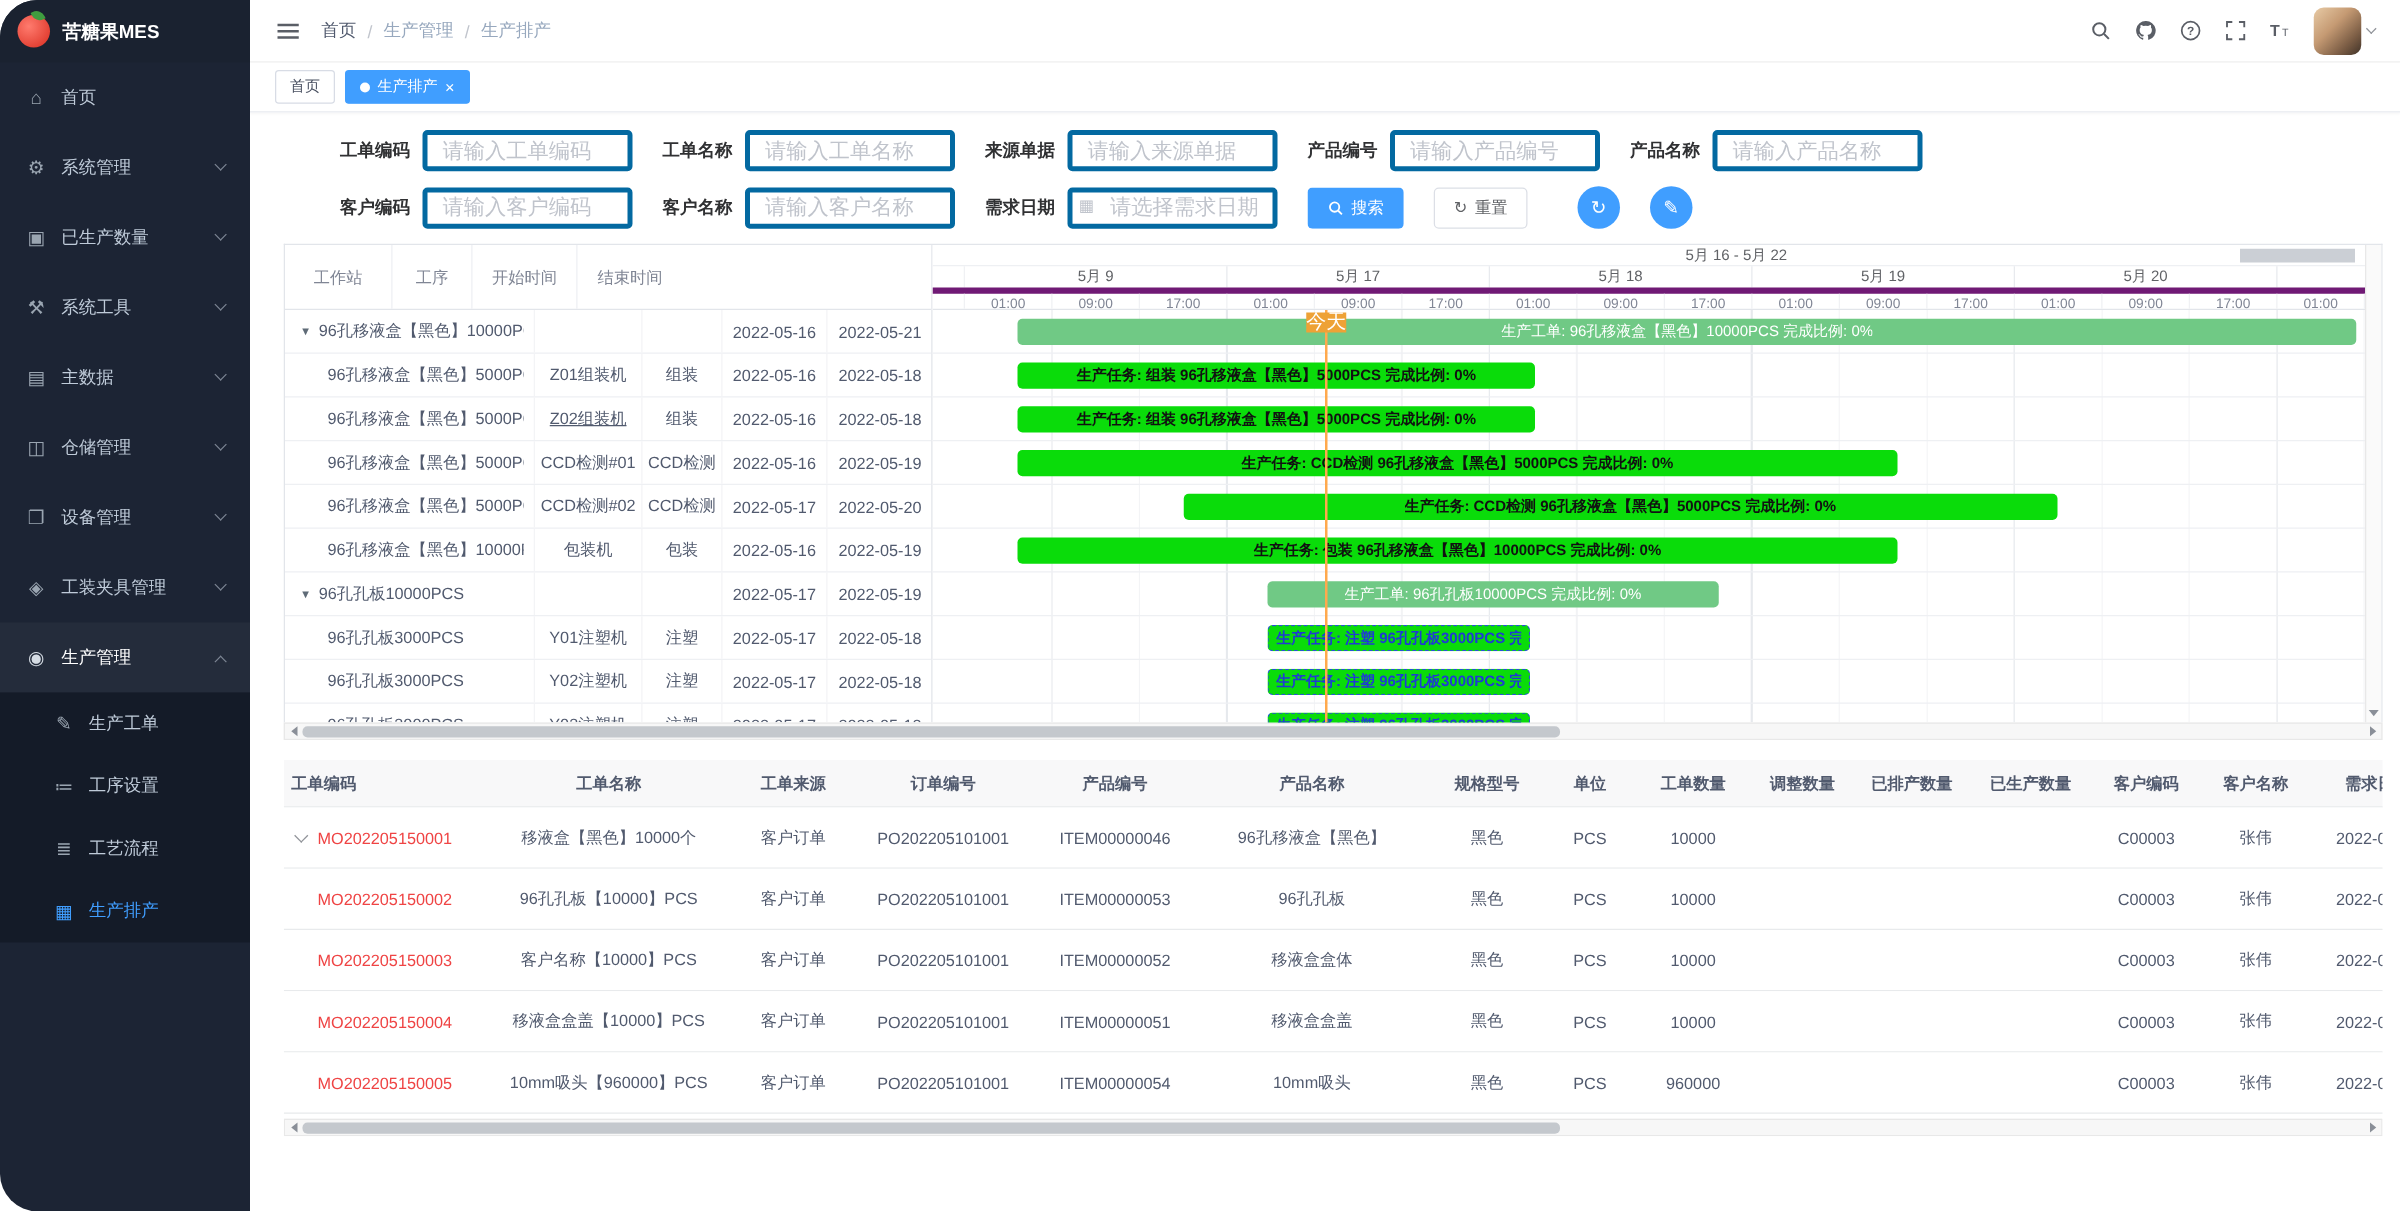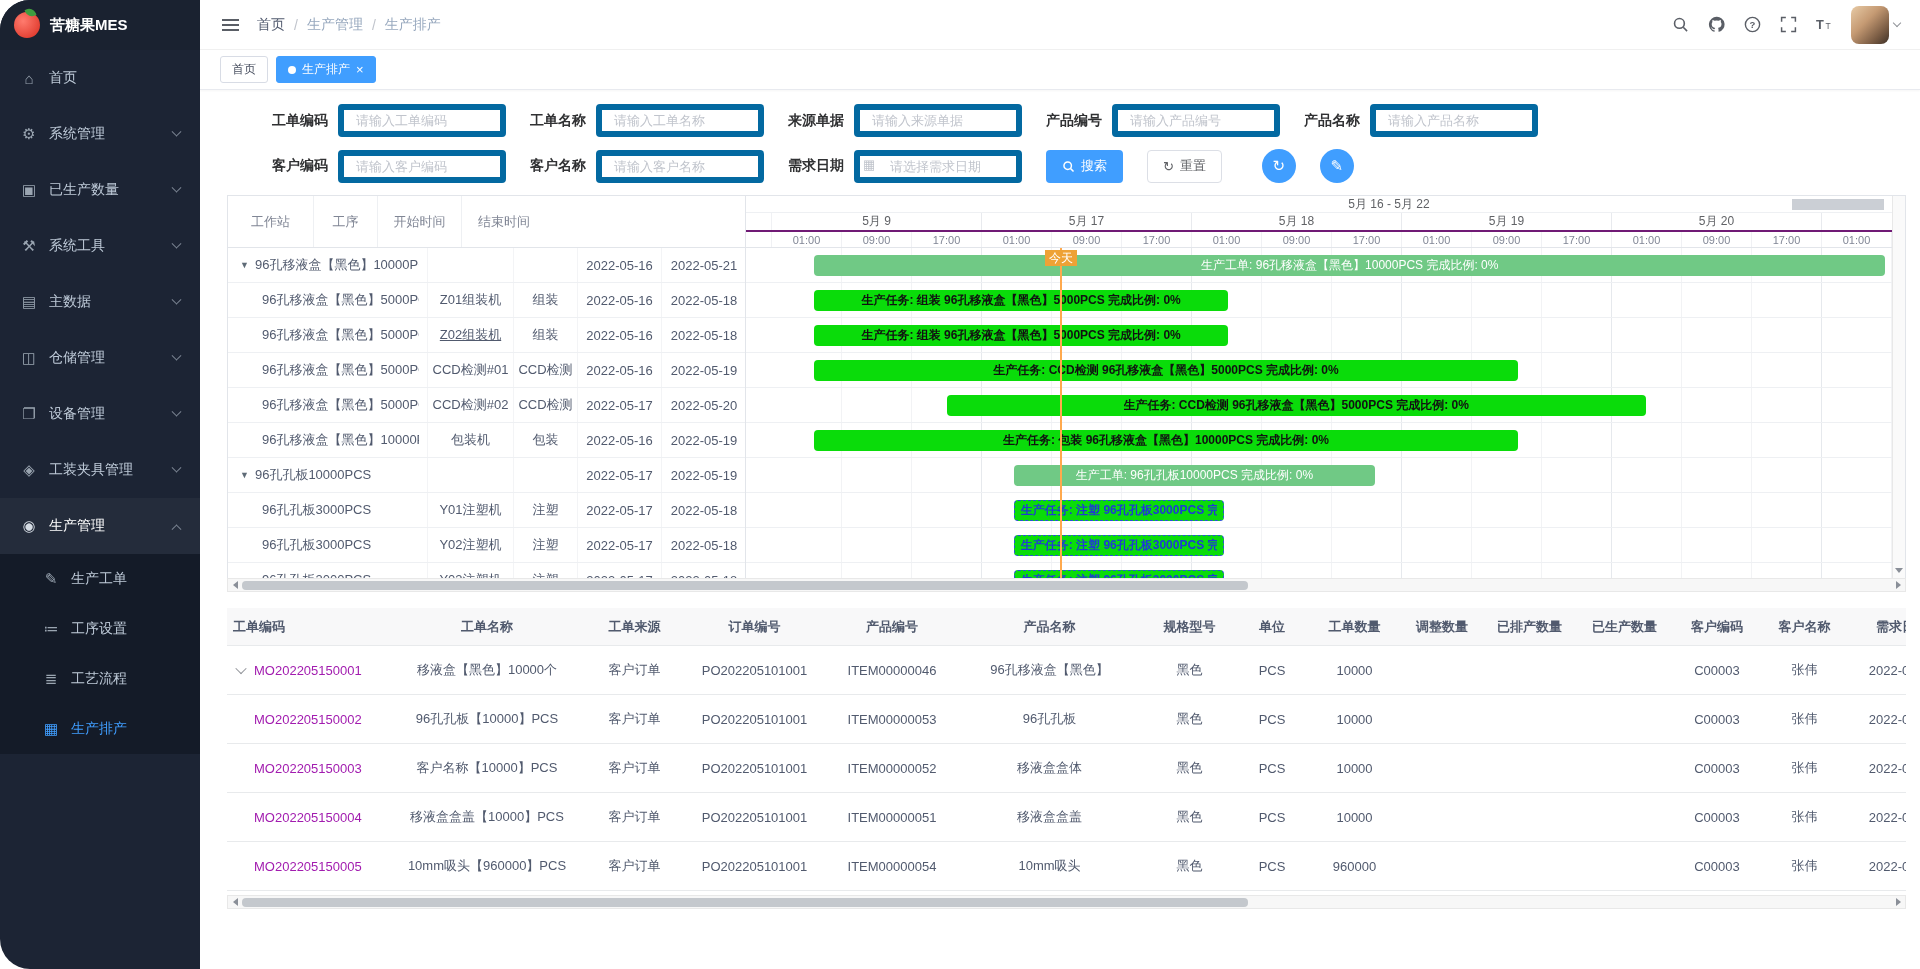--- a/index.html
+++ b/index.html
@@ -52,21 +52,21 @@
   .tab-close { font-size:13px; line-height:1; }
 
   .content { flex:1; overflow:hidden; padding:14px 14px 0 27px; }
 
   
   .filters { margin-left:45px; }
   .filter-row { display:flex; align-items:center; gap:24px; margin-bottom:12px; flex-wrap:nowrap; }
   .filter-field { display:flex; align-items:center; gap:10px; }
   .filter-label { font-size:14px; font-weight:bold; color:#303133; white-space:nowrap; }
   .input-wrap { position:relative; }
-  .filter-input { width:168px; height:33px; border:6px solid #0369a1; border-radius:4px; padding:0 12px; font-size:13px; color:#606266; outline:none; font-family:inherit; }
+  .filter-input { width:168px; height:33px; border:4px solid #0369a1; border-radius:4px; padding:0 12px; font-size:17px; color:#606266; outline:none; font-family:inherit; }
   .filter-input::placeholder { color:#c0c4cc; }
   .input-wrap.date .filter-input { padding-left:30px; }
   .date-icon { position:absolute; left:9px; top:7px; color:#c0c4cc; font-size:13px; pointer-events:none; }
   .btn { height:33px; border:1px solid transparent; border-radius:4px; font-size:13px; display:inline-flex; align-items:center; gap:6px; padding:0 15px; cursor:pointer; font-family:inherit; }
   .btn-primary { background:#409eff; color:#fff; }
   .btn-plain { background:#fff; border-color:#dcdfe6; color:#606266; }
   .btn-icon { display:inline-flex; align-items:center; }
   .btn-icon svg { width:13px; height:13px; }
   .btn-circle { width:34px; height:34px; border-radius:50%; background:#409eff; border:none; color:#fff; font-size:15px; display:inline-flex; align-items:center; justify-content:center; cursor:pointer; }
   .btn-circle.ml { margin-left:16px; }
@@ -87,35 +87,35 @@
   .indent { width:22px; flex-shrink:0; }
   .nm { overflow:hidden; white-space:nowrap; }
 
   .gantt-right { flex:1; overflow:hidden; position:relative; }
   .gr-header { position:relative; width:1286px; height:52px; border-bottom:1px solid #e2e5ea; background:#fff; }
   .gr-range { position:absolute; top:0; left:0; width:100%; height:17px; line-height:17px; text-align:center; font-size:12px; color:#606266; border-bottom:1px solid #eef0f3; }
   .range-thumb { position:absolute; top:3px; right:8px; width:92px; height:11px; background:#cbcfd5; z-index:7; cursor:pointer; }
   .gr-days { position:absolute; top:17px; left:0; height:17px; display:flex; }
   .hpad { width:26px; flex-shrink:0; border-right:1px solid #f0f1f4; }
   .gr-day { width:210px; flex-shrink:0; font-size:12px; color:#606266; text-align:center; line-height:17px; border-right:1px solid #e8eaee; }
-  .gr-hours { position:absolute; top:34px; left:0; height:17px; display:flex; border-top:2px solid #701a75; }
+  .gr-hours { position:absolute; top:34px; left:0; height:17px; display:flex; border-top:5px solid #701a75; }
   .gr-hour { width:70px; flex-shrink:0; font-size:11px; color:#808695; text-align:center; line-height:17px; border-right:1px solid #f0f1f4; }
   .gr-body { position:relative; width:1286px; height:330px;
     background-image:
       repeating-linear-gradient(90deg, transparent 0 209px, #e6e9ed 209px 210px),
       repeating-linear-gradient(90deg, transparent 0 69px, #f2f3f5 69px 70px);
     background-position:26px 0, 26px 0; }
   .gr-row { height:35px; border-bottom:1px solid #eef0f3; position:relative; }
   .bar { position:absolute; top:7px; height:21px; border-radius:4px; display:flex; align-items:center; justify-content:center; overflow:hidden; white-space:nowrap; padding:0 6px; font-size:12px; cursor:pointer; z-index:2; }
   .bar-order { background:#70c985; color:#fff; }
   .bar-task { background:#0adc0a; color:#111; font-weight:bold; }
   .bar-selected { border:1px dashed #2a52d8; color:#1f3bd4; }
   .bar-label { overflow:hidden; white-space:nowrap; }
   .today-line { position:absolute; top:0; bottom:0; width:2px; background:#ffa94d; z-index:5; }
-  .today-label { position:absolute; top:2px; width:32px; height:16px; background:#eea236; color:#fff; font-size:12px; line-height:16px; text-align:center; z-index:6; }
+  .today-label { position:absolute; top:2px; width:32px; height:16px; background:#eea236; color:#fff; font-size:16px; line-height:16px; text-align:center; z-index:6; }
 
   .gantt-vscroll { width:13px; flex-shrink:0; background:#fafafa; border-left:1px solid #e8e8e8; display:flex; flex-direction:column; justify-content:flex-end; align-items:center; cursor:pointer; }
   .v-arrow { width:0; height:0; border-left:4px solid transparent; border-right:4px solid transparent; border-top:5px solid #8a8f98; margin-bottom:5px; }
 
   .hscroll { height:14px; background:#f7f7f7; border:1px solid #e8e8e8; position:relative; display:flex; align-items:center; cursor:pointer; }
   .hs-arrow { width:14px; height:100%; display:flex; align-items:center; justify-content:center; flex-shrink:0; }
   .hs-arrow.right { margin-left:auto; }
   .tri-left { width:0; height:0; border-top:4px solid transparent; border-bottom:4px solid transparent; border-right:5px solid #8a8f98; }
   .tri-right { width:0; height:0; border-top:4px solid transparent; border-bottom:4px solid transparent; border-left:5px solid #8a8f98; }
   .hs-thumb { position:absolute; left:14px; top:2px; height:9px; width:60%; background:#c4c8cd; border-radius:4px; }
@@ -123,21 +123,21 @@
   
   .orders { margin-top:16px; width:1679px; overflow:hidden; }
   .orders-inner { width:1730px; }
   .o-header { display:flex; height:38px; align-items:center; background:#f8f8f9; border-bottom:1px solid #e8eaec; }
   .o-hcell { font-size:13px; font-weight:bold; color:#515a6e; padding:0 6px; overflow:hidden; white-space:nowrap; flex-shrink:0; }
   .o-row { display:flex; height:49px; align-items:center; border-bottom:1px solid #e8eaec; font-size:13px; color:#515a6e; background:#fff; }
   .o-cell { padding:0 6px; overflow:hidden; white-space:nowrap; flex-shrink:0; }
   .o-cell.code { display:flex; align-items:center; text-align:left; padding-left:10px; }
   .row-chev { width:8px; height:8px; border-right:1.5px solid #909399; border-bottom:1.5px solid #909399; transform:rotate(45deg) translate(-1px,-1px); margin-right:9px; flex-shrink:0; cursor:pointer; }
   .chev-space { width:17px; flex-shrink:0; }
-  .link { color:#a21caf; cursor:pointer; }
+  .link { color:#ef4444; cursor:pointer; }
   .orders-hscroll { margin-top:4px; width:1679px; }
 </style>
 </head>
 <body>
 
 <div class="app">
 
   <aside class="sidebar">
     <div class="logo">
       <span class="logo-icon"></span>

